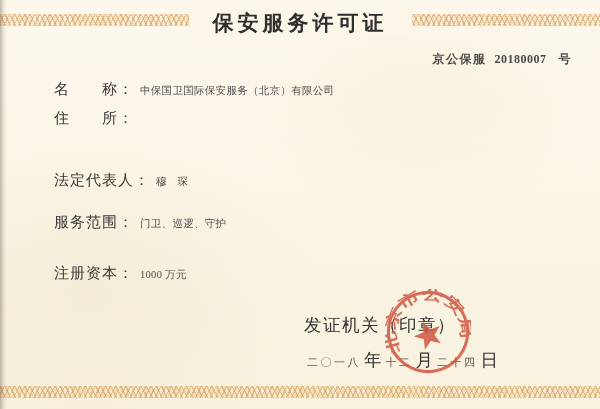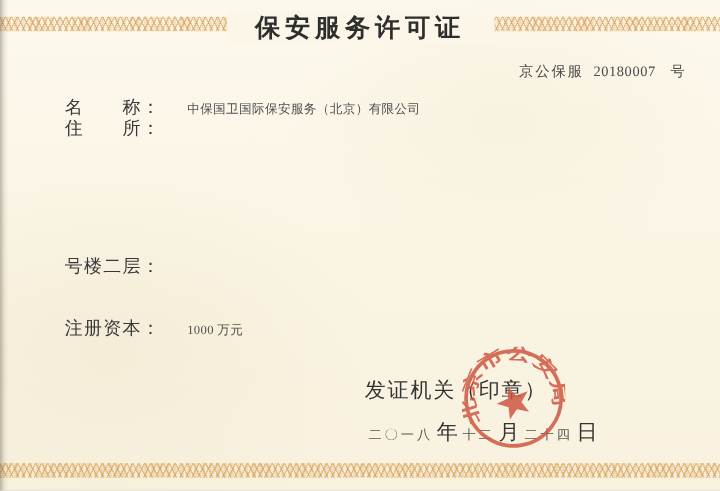--- a/index.html
+++ b/index.html
@@ -27,26 +27,26 @@
   }
   .lace-top{top:14px;}
   .lace-bottom{top:386px;}
   .title-wrap{position:absolute;top:9px;left:0;width:100%;text-align:center;z-index:2;}
   .title{
     display:inline-block;padding:0 24px;background:#fbf6e7;
     font-size:21px;font-weight:bold;letter-spacing:4px;color:#2e2e2e;
   }
   .license-no{
     position:absolute;top:51px;right:28px;z-index:2;
-    font-size:12px;color:#4a4a4a;letter-spacing:1.5px;white-space:nowrap;
+    font-size:12px;color:#4a4a4a;letter-spacing:1.5px;white-space:nowrap;font-weight:bold;
   }
   .license-no .num{margin:0 12px 0 8px;letter-spacing:.5px;}
   .row{position:absolute;left:54px;display:flex;align-items:baseline;white-space:nowrap;z-index:2;}
   .row .label{font-size:15px;letter-spacing:1px;color:#383838;font-family:Liberation Mono, monospace;}
-  .row .value{font-size:10.5px;color:#4e4e4e;margin-left:22px;letter-spacing:.3px;}
+  .row .value{font-size:10.5px;color:#4e4e4e;margin-left:6px;letter-spacing:.3px;}
   .authority{position:absolute;left:304px;top:313px;font-size:17.5px;letter-spacing:1.5px;color:#333;z-index:2;}
   .dateline{
     position:absolute;left:304px;top:348px;z-index:2;
     font-size:17.5px;letter-spacing:1px;color:#333;
     display:flex;align-items:baseline;white-space:nowrap;
   }
   .dateline .fill{font-size:11px;color:#555;letter-spacing:2.5px;margin:0 3px;}
   .dateline .year{}
   .seal{position:absolute;left:385px;top:289px;width:86px;height:86px;opacity:.84;z-index:4;}
 </style>
@@ -66,27 +66,32 @@
 
   <div class="license-no">
     <span>京公保服</span><span class="num">20180007</span><span>号</span>
   </div>
 
   <div class="row" style="top:80px">
     <span class="label">名　　称：</span>
     <span class="value">中保国卫国际保安服务（北京）有限公司</span>
   </div>
 
-  <div class="row" style="top:98px">
+  <div class="row" style="top:109px">
     <span class="label">住　　所：</span>
   </div>
 
+  <div class="row" style="top:171px">
+    <span class="label">法定代表人：</span>
+    <span class="value">穆　琛</span>
+  </div>
 
   <div class="row" style="top:213px">
-    <span class="label">号楼二层：</span>
+    <span class="label">服务范围：</span>
+    <span class="value">门卫、巡逻、守护</span>
   </div>
 
   <div class="row" style="top:264px">
     <span class="label">注册资本：</span>
     <span class="value">1000 万元</span>
   </div>
 
 
   <div class="authority">
     <span>发证机关（印章）</span>

